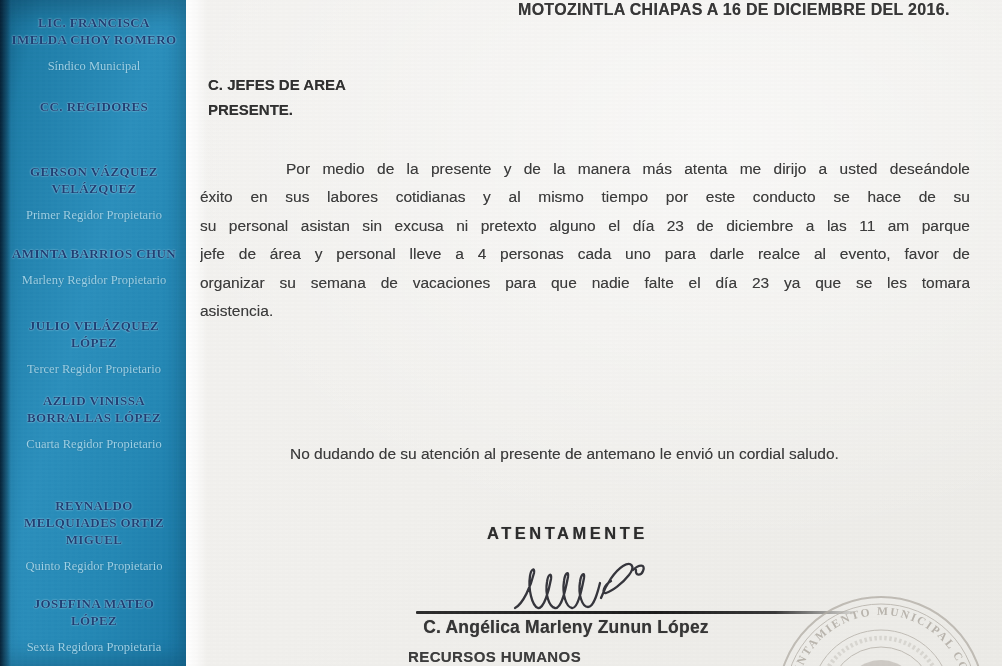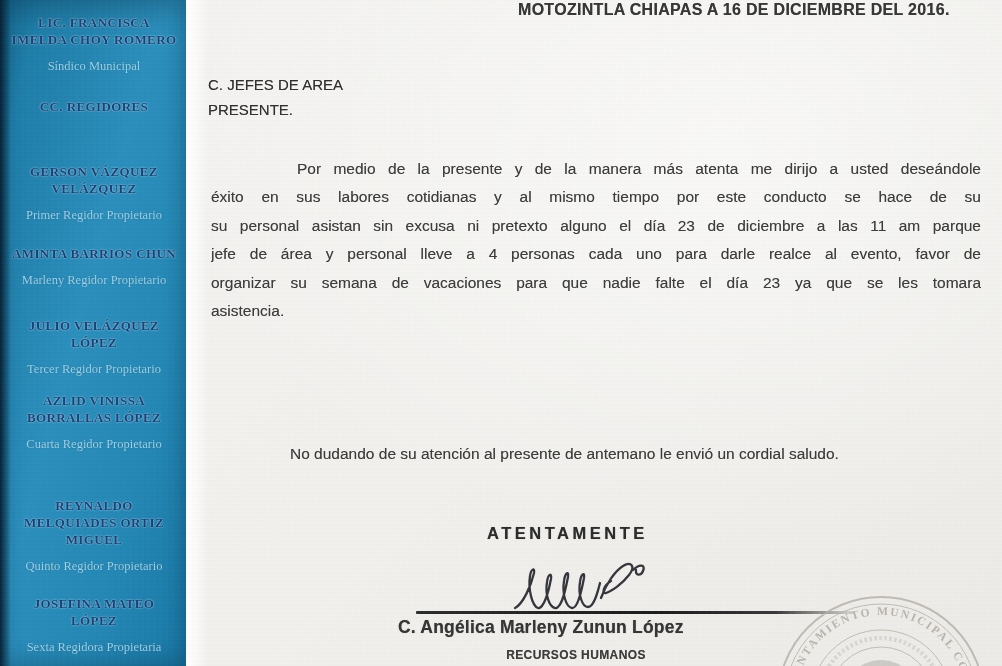--- a/index.html
+++ b/index.html
@@ -56,24 +56,24 @@
   
   .letter{color:var(--ink,#3c3c3c);}
   .date-line{
     position:absolute;left:518px;top:1px;
     font-size:16px;font-weight:bold;letter-spacing:.3px;color:#373737;
     text-shadow:0 0 .6px rgba(40,40,40,.6);
     white-space:nowrap;
   }
   .recipient{
     position:absolute;left:208px;top:72px;
-    font-size:15px;font-weight:normal;line-height:25px;color:#303030;
+    font-size:15px;font-weight:bold;line-height:25px;color:#303030;
     text-shadow:0 0 .6px rgba(40,40,40,.55);
   }
-  .body-block{position:absolute;left:211px;top:155px;width:770px;}
+  .body-block{position:absolute;left:200px;top:155px;width:770px;}
   .body-block .bl{
     font-size:15.5px;line-height:28.4px;height:28.4px;
     text-align:justify;text-align-last:justify;
     color:var(--ink,#3c3c3c);text-shadow:0 0 .6px rgba(55,55,55,.45);
     white-space:normal;overflow:hidden;
   }
   .body-block .bl.first{padding-left:86px;}
   .body-block .bl.last{text-align-last:left;}
   .closing-line{
     position:absolute;left:208px;top:392px;width:770px;
@@ -85,27 +85,27 @@
     font-size:16.5px;font-weight:bold;letter-spacing:3.5px;color:#2c2c2c;
     text-shadow:0 0 .7px rgba(30,30,30,.6);
   }
   .sig-scribble{position:absolute;left:505px;top:556px;}
   .sig-line{
     position:absolute;left:416px;top:611px;width:438px;height:2.6px;
     background:linear-gradient(90deg,#2e2e2e 0%,#1d1d1d 55%,#3a3a3a 82%,rgba(60,60,60,.12) 100%);
     border-radius:1px;
   }
   .signer-name{
-    position:absolute;left:398px;top:617px;width:336px;
+    position:absolute;left:398px;top:617px;width:336px;text-align:center;
     font-size:17.5px;font-weight:bold;color:#353535;letter-spacing:.2px;
     text-shadow:0 0 .7px rgba(40,40,40,.6);
   }
   .signer-title{
-    position:absolute;left:408px;top:648px;width:336px;text-align:center;
-    font-size:12px;font-weight:bold;color:#3d3d3d;letter-spacing:.4px;
+    position:absolute;left:408px;top:648px;width:336px;
+    font-size:15px;font-weight:bold;color:#3d3d3d;letter-spacing:.4px;
     text-shadow:0 0 .6px rgba(40,40,40,.55);
   }
   .seal{position:absolute;left:768px;top:552px;}
 </style>
 </head>
 <body>
 
 <div class="page">
 
   <div class="sidebar">

